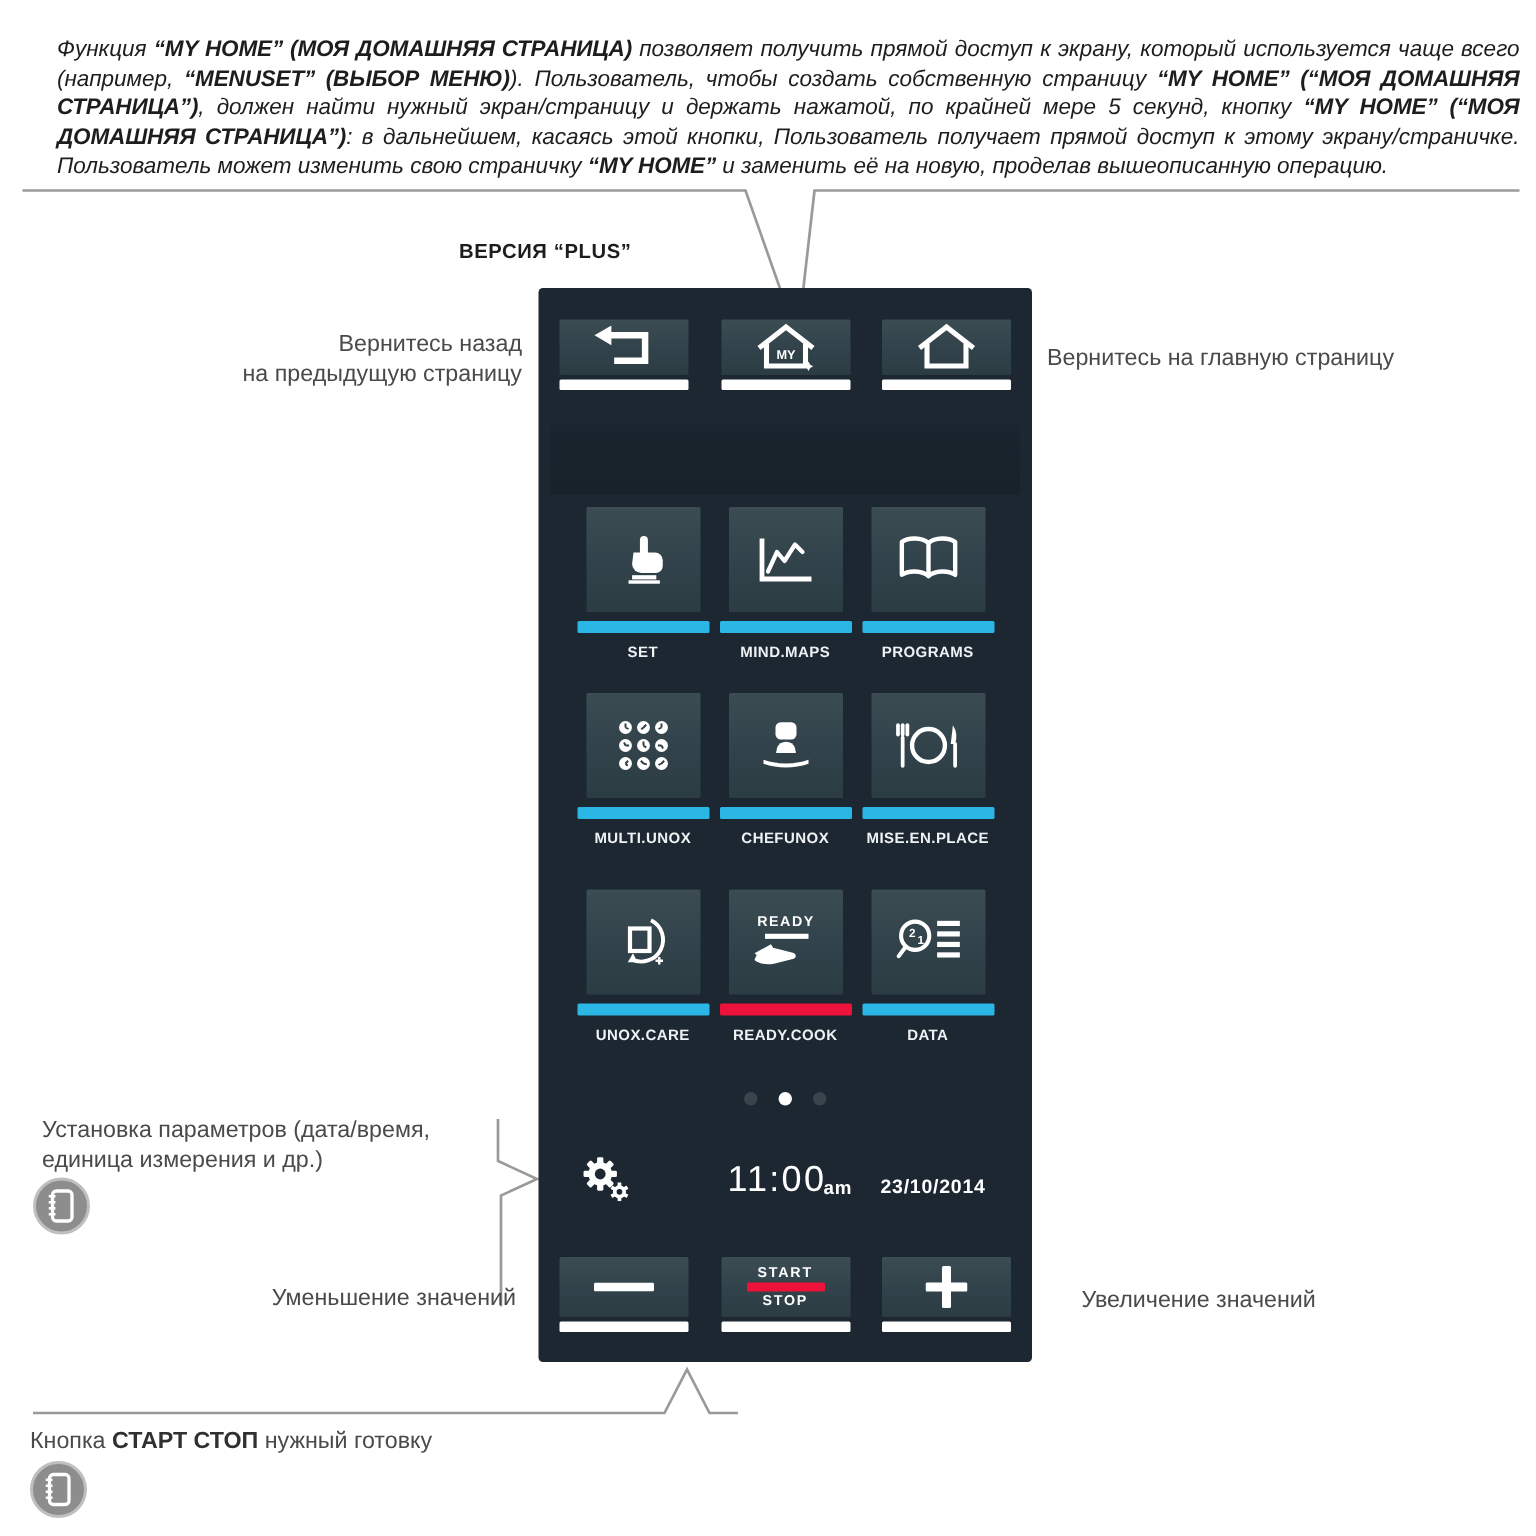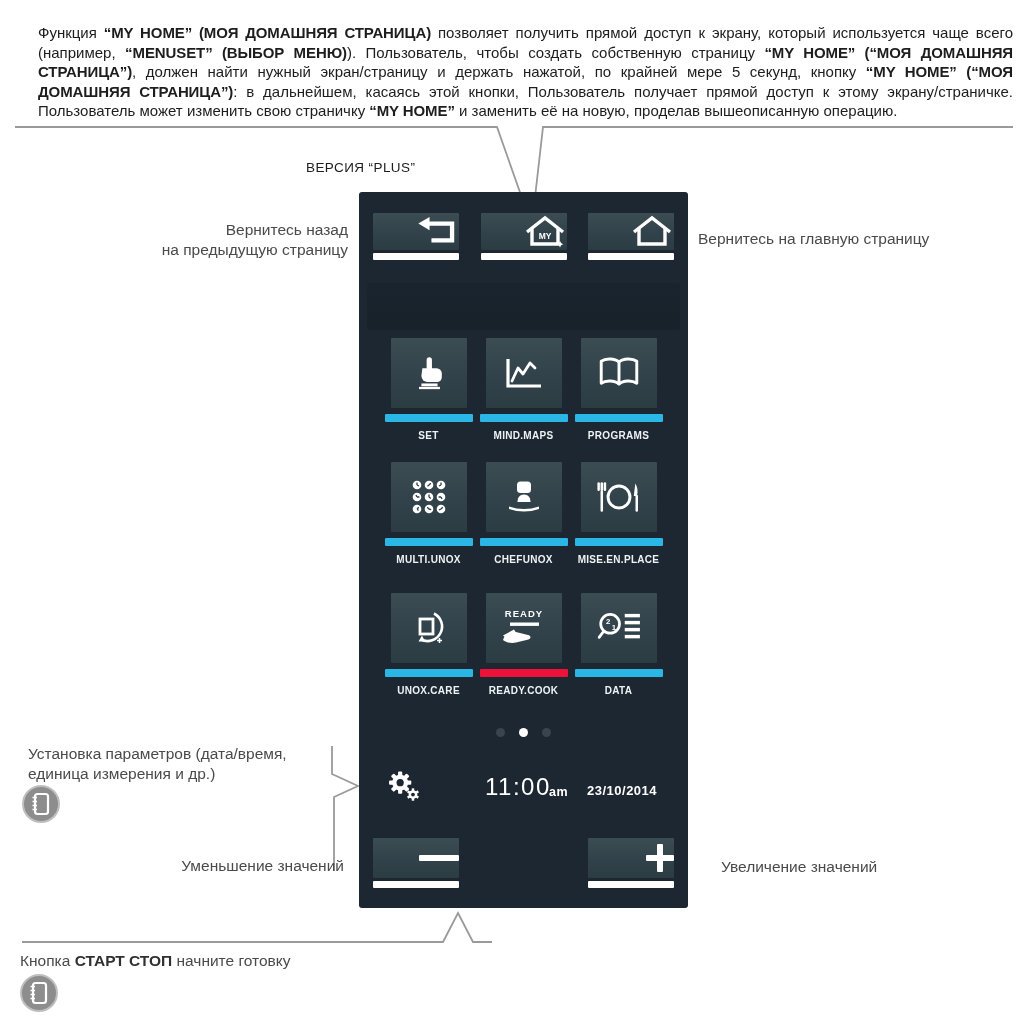--- a/index.html
+++ b/index.html
@@ -3,27 +3,27 @@
 <meta charset="utf-8">
 <style>
   html,body{margin:0;padding:0;}
   body{
     width:1024px;height:1024px;position:relative;background:#ffffff;
     font-family:"Liberation Sans", sans-serif;color:#1c1c1c;overflow:hidden;
   }
   
   .intro{
     position:absolute;left:38px;top:8px;width:975px;
-    font-size:15px;line-height:19.5px;text-align:justify;color:#1d1d1d;
+    font-size:15px;line-height:19.5px;text-align:justify;color:#1d1d1d;font-style:italic;
   }
   .intro b{letter-spacing:-0.1px;}
   
   .callouts{position:absolute;left:0;top:0;width:1024px;height:1024px;pointer-events:none;}
   
-  .version{position:absolute;left:306px;top:160px;font-size:13.5px;font-weight:normal;color:#1d1d1d;letter-spacing:0.4px;}
+  .version{position:absolute;left:306px;top:160px;font-size:13.5px;font-weight:bold;color:#1d1d1d;letter-spacing:0.4px;}
   
   .ann{position:absolute;font-size:15.5px;line-height:19.5px;color:#4a4a4a;}
   .ann b{color:#303030;}
   .ann-back{right:676px;top:220px;text-align:right;width:300px;}
   .ann-home{left:698px;top:229px;}
   .ann-settings{left:28px;top:744px;}
   .ann-decrease{right:680px;top:856px;text-align:right;width:300px;}
   .ann-increase{left:721px;top:857px;}
   .ann-startstop{left:20px;top:951px;}
   .booklet{position:absolute;width:40px;height:40px;}
@@ -31,21 +31,21 @@
   .booklet-2{left:19px;top:973px;}
   
   .panel{
     position:absolute;left:359px;top:192px;width:329px;height:716px;
     background:#1c2731;border-radius:3px;
   }
   .btn-col{width:86px;display:flex;flex-direction:column;}
   .btn-tile{
     height:37px;border-radius:1px;
     background:linear-gradient(180deg,#3b4c53 0%,#31424a 55%,#2c3c43 100%);
-    display:flex;align-items:center;justify-content:flex-end;
+    display:flex;align-items:center;justify-content:center;
   }
   .btn-underline{height:7px;background:#ffffff;margin-top:3px;border-radius:1px;}
   .nav-row{position:absolute;top:21px;left:14px;right:14px;display:flex;justify-content:space-between;}
   .faint-band{
     position:absolute;left:8px;top:91px;width:313px;height:47px;
     background:linear-gradient(180deg,#1a242e,#18222b);border-radius:2px;
   }
   .tile-row{position:absolute;left:0;width:329px;display:flex;justify-content:center;gap:7px;}
   .row-1{top:146px;} .row-2{top:270px;} .row-3{top:401px;}
   .cell{width:88px;display:flex;flex-direction:column;align-items:center;}
@@ -92,21 +92,21 @@
   <div>Вернитесь назад</div>
   <div>на предыдущую страницу</div>
 </div>
 <div class="ann ann-home">Вернитесь на главную страницу</div>
 <div class="ann ann-settings">
   <div>Установка параметров (дата/время,</div>
   <div>единица измерения и др.)</div>
 </div>
 <div class="ann ann-decrease">Уменьшение значений</div>
 <div class="ann ann-increase">Увеличение значений</div>
-<div class="ann ann-startstop"><span>Кнопка </span><b>СТАРТ СТОП</b><span> начните готовку</span></div>
+<div class="ann ann-startstop"><span>Кнопка </span><b>СТАРТ СТОП</b><span> нужный готовку</span></div>
 
 <svg class="booklet booklet-1" viewBox="0 0 40 40">
   <circle cx="20" cy="20" r="18" fill="#8d8d8d" stroke="#bfbfbf" stroke-width="2"></circle>
   <rect x="14" y="10" width="13" height="20" rx="2.5" fill="none" stroke="#ffffff" stroke-width="2.2"></rect>
   <g stroke="#ffffff" stroke-width="1.6">
     <line x1="11.5" y1="13.5" x2="16" y2="13.5"></line>
       <line x1="11.5" y1="17.5" x2="16" y2="17.5"></line>
     <line x1="11.5" y1="21.5" x2="16" y2="21.5"></line>
       <line x1="11.5" y1="25.5" x2="16" y2="25.5"></line>
   </g>
@@ -337,20 +337,30 @@
     <div class="btn-col">
       <div class="btn-tile ctl-tile">
         <svg width="40" height="6" viewBox="0 0 40 6">
             <rect width="40" height="6" rx="1" fill="#fff"></rect>
           </svg>
       </div>
       <div class="btn-underline"></div>
     </div>
     <div class="btn-col">
       <div class="btn-tile ctl-tile">
+        <div class="startstop-inner">
+          <span class="ss-txt">START</span>
+          <span class="ss-bar" style="background: rgb(237, 18, 57);"></span>
+          <span class="ss-txt">STOP</span>
+        </div>
+      </div>
+      <div class="btn-underline"></div>
+    </div>
+    <div class="btn-col">
+      <div class="btn-tile ctl-tile">
         <svg width="28" height="28" viewBox="0 0 28 28" fill="#fff">
           <rect x="0" y="11" width="28" height="6" rx="1"></rect>
             <rect x="11" y="0" width="6" height="28" rx="1"></rect>
         </svg>
       </div>
       <div class="btn-underline"></div>
     </div>
   </div>
 
 </div>

